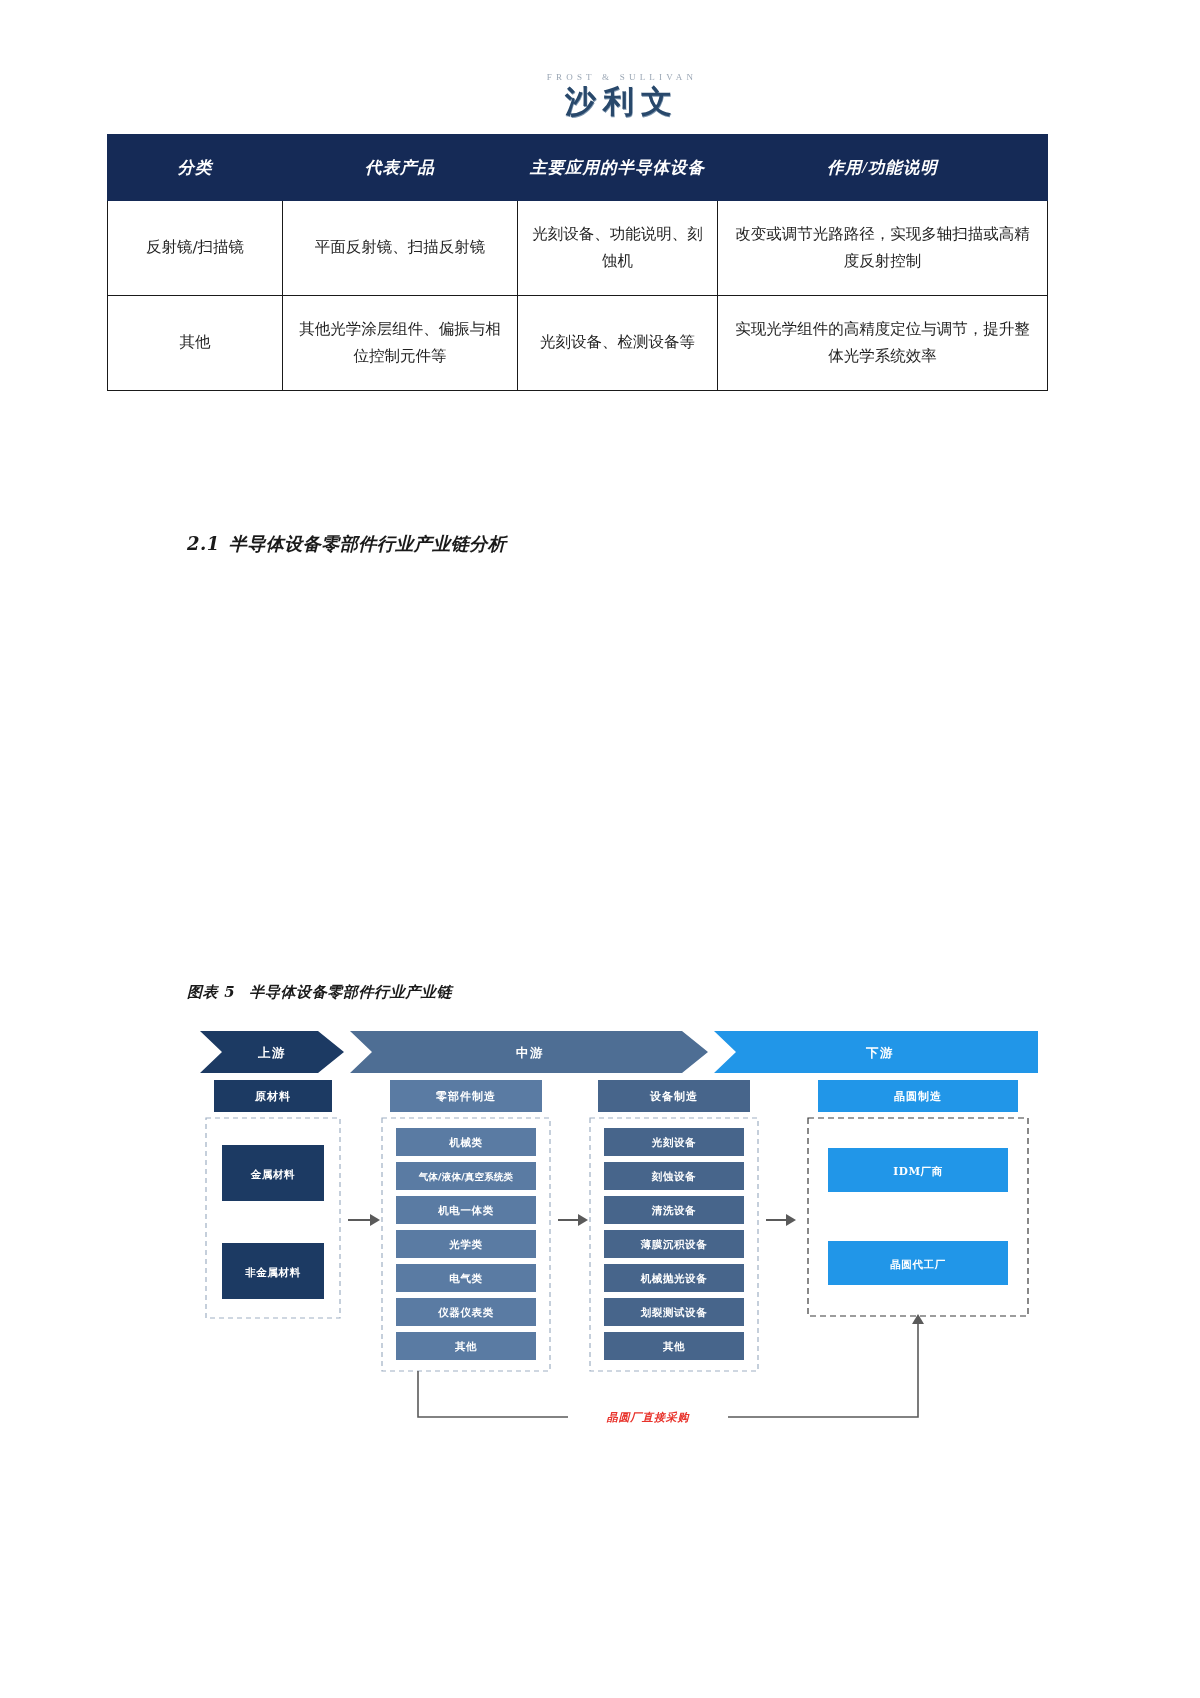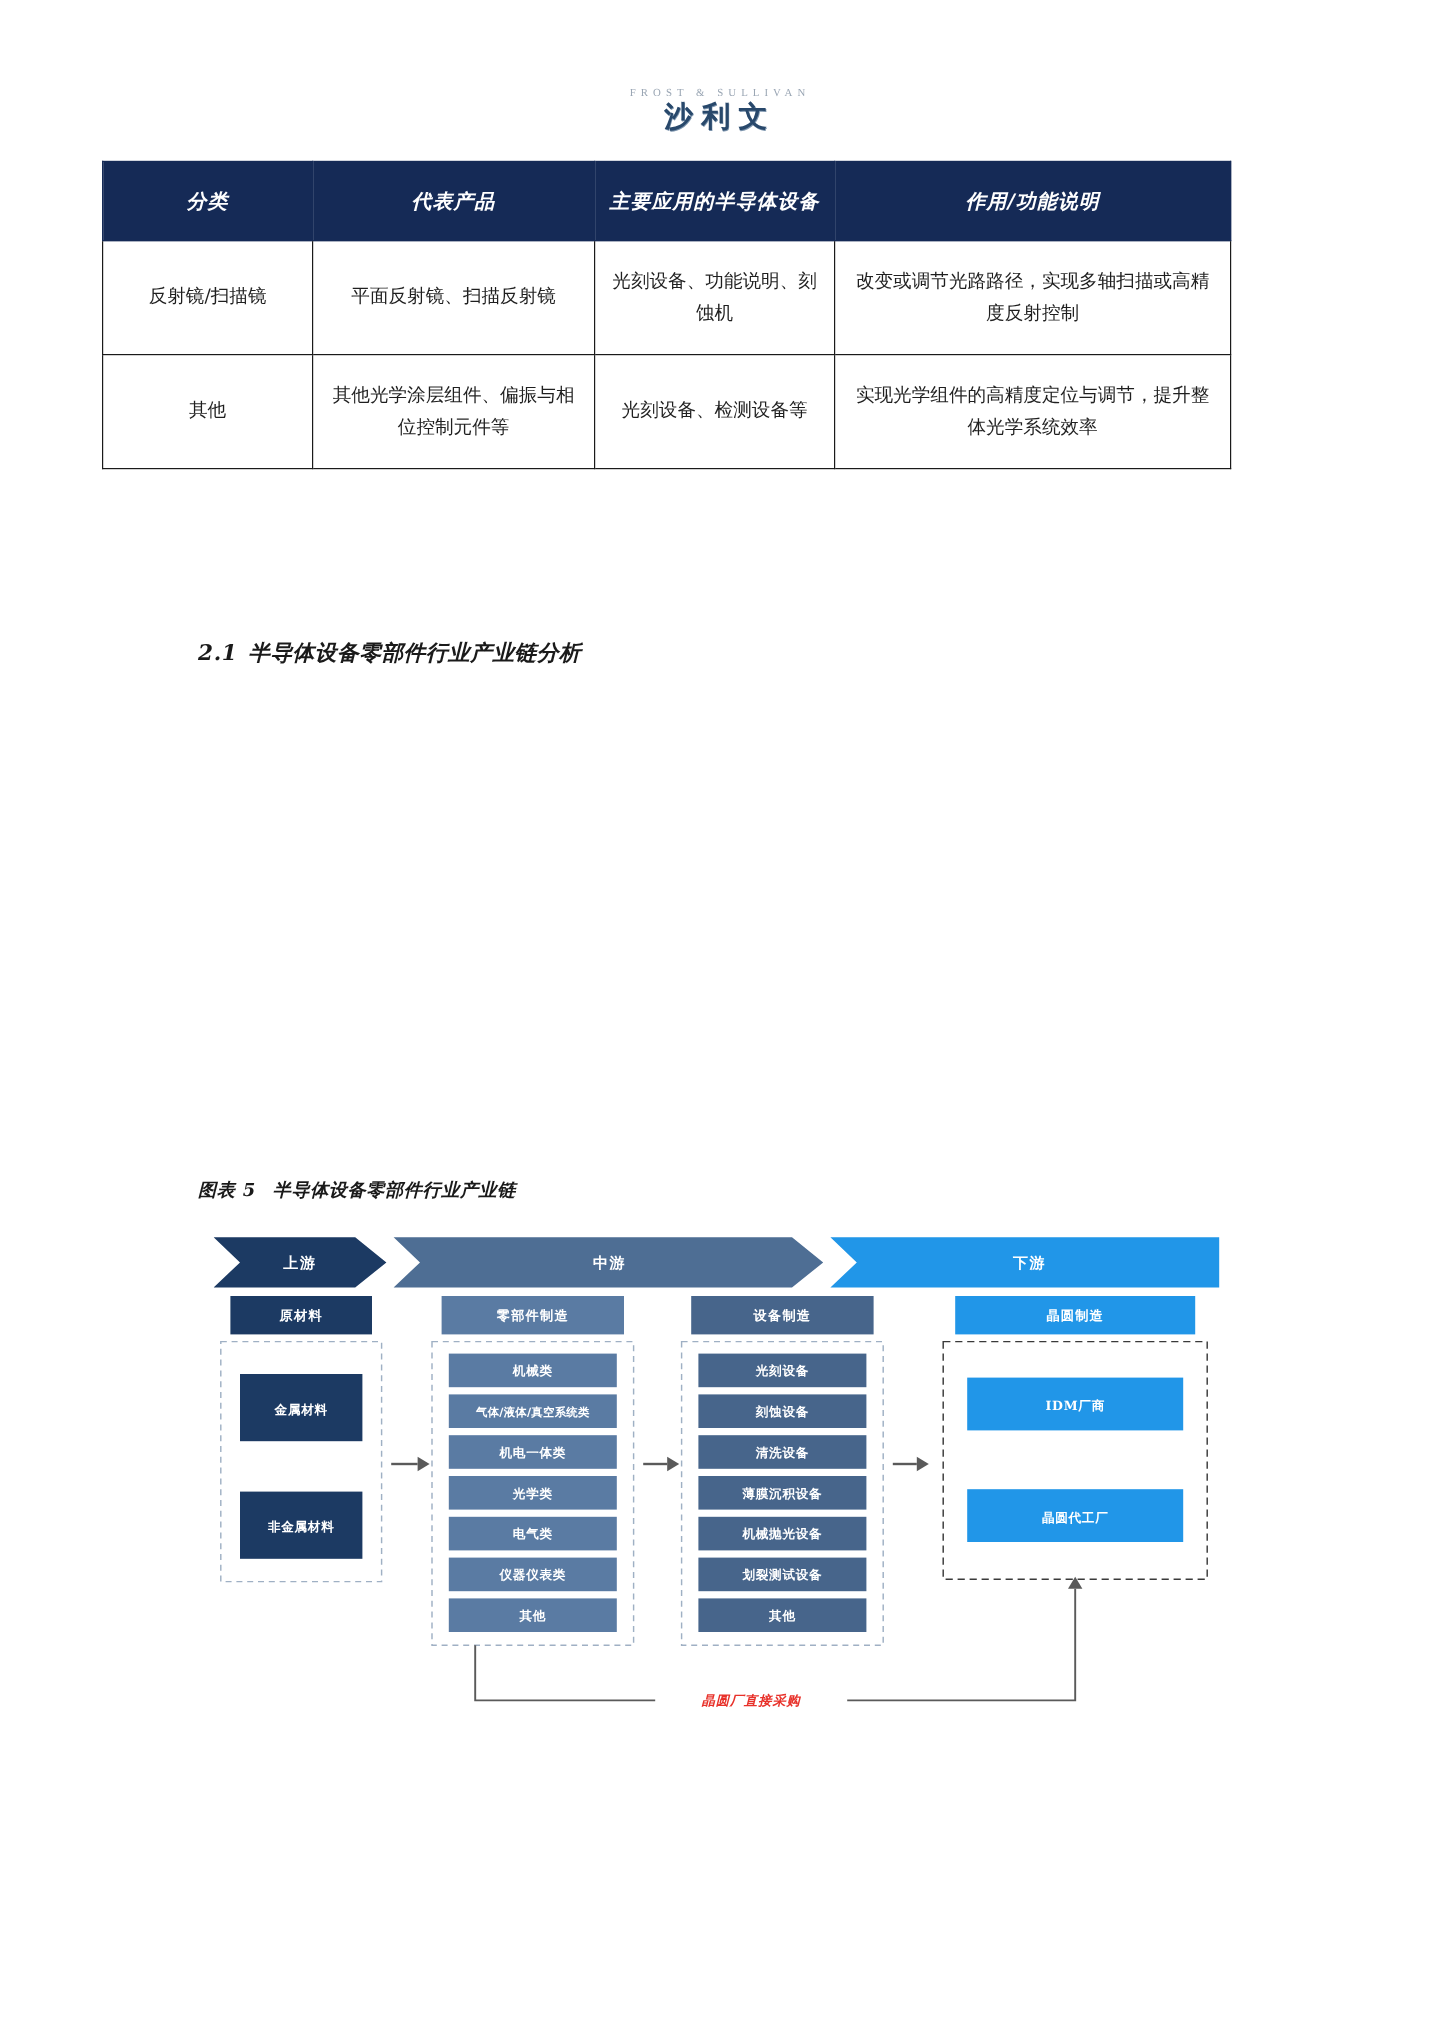--- a/index.html
+++ b/index.html
@@ -4,34 +4,34 @@
 <style>
   * { box-sizing: border-box; margin: 0; padding: 0; }
   body {
     width: 1200px; height: 1698px;
     background: #ffffff;
     font-family: "Liberation Serif", "DejaVu Serif", serif;
     color: #1a1a1a;
     position: relative;
     overflow: hidden;
   }
-  .page { position: relative; width: 1032px; height: 1698px; padding: 0; }
+  .page { position: relative; width: 1032px; height: 1698px; padding: 0; margin-left: 22px; }
 
   
   .logo-wrap {
     position: absolute; top: 72px; left: 0; width: 1200px;
     display: flex; flex-direction: column; align-items: center;
   }
   .logo-latin {
     font-size: 9px; letter-spacing: 4.2px; color: #9aa6b4;
     font-family: "Liberation Serif", serif; font-weight: 400;
     margin-bottom: 2px;
   }
   .logo-cn {
-    font-size: 24px; font-weight: 700; letter-spacing: 7px;
+    font-size: 31px; font-weight: 700; letter-spacing: 7px;
     color: #28486b;
     font-family: "DejaVu Serif", "Liberation Serif", serif;
     line-height: 1.1;
     text-shadow: 0.5px 0.5px 0 #7c94ad;
   }
 
   
   table.spec {
     position: absolute; top: 134px; left: 85px;
     width: 940px; border-collapse: collapse;
@@ -41,20 +41,21 @@
     border: 1px solid #1a1a1a;
     text-align: center; vertical-align: middle;
     font-family: "DejaVu Serif", "Liberation Serif", serif;
   }
   table.spec thead th {
     background: #152a56; color: #ffffff;
     border: 1px solid #152a56;
     font-size: 16.5px; font-weight: 700; font-style: italic;
     letter-spacing: 1px; line-height: 1.55; padding: 12px 6px;
     height: 66px;
+    font-family: Liberation Serif, serif;
   }
   table.spec tbody td {
     font-size: 15.5px; line-height: 1.75; padding: 14px 12px;
     height: 95px; color: #1f1f1f;
   }
   col.c1 { width: 175px; }
   col.c2 { width: 235px; }
   col.c3 { width: 200px; }
   col.c4 { width: 330px; }
 

